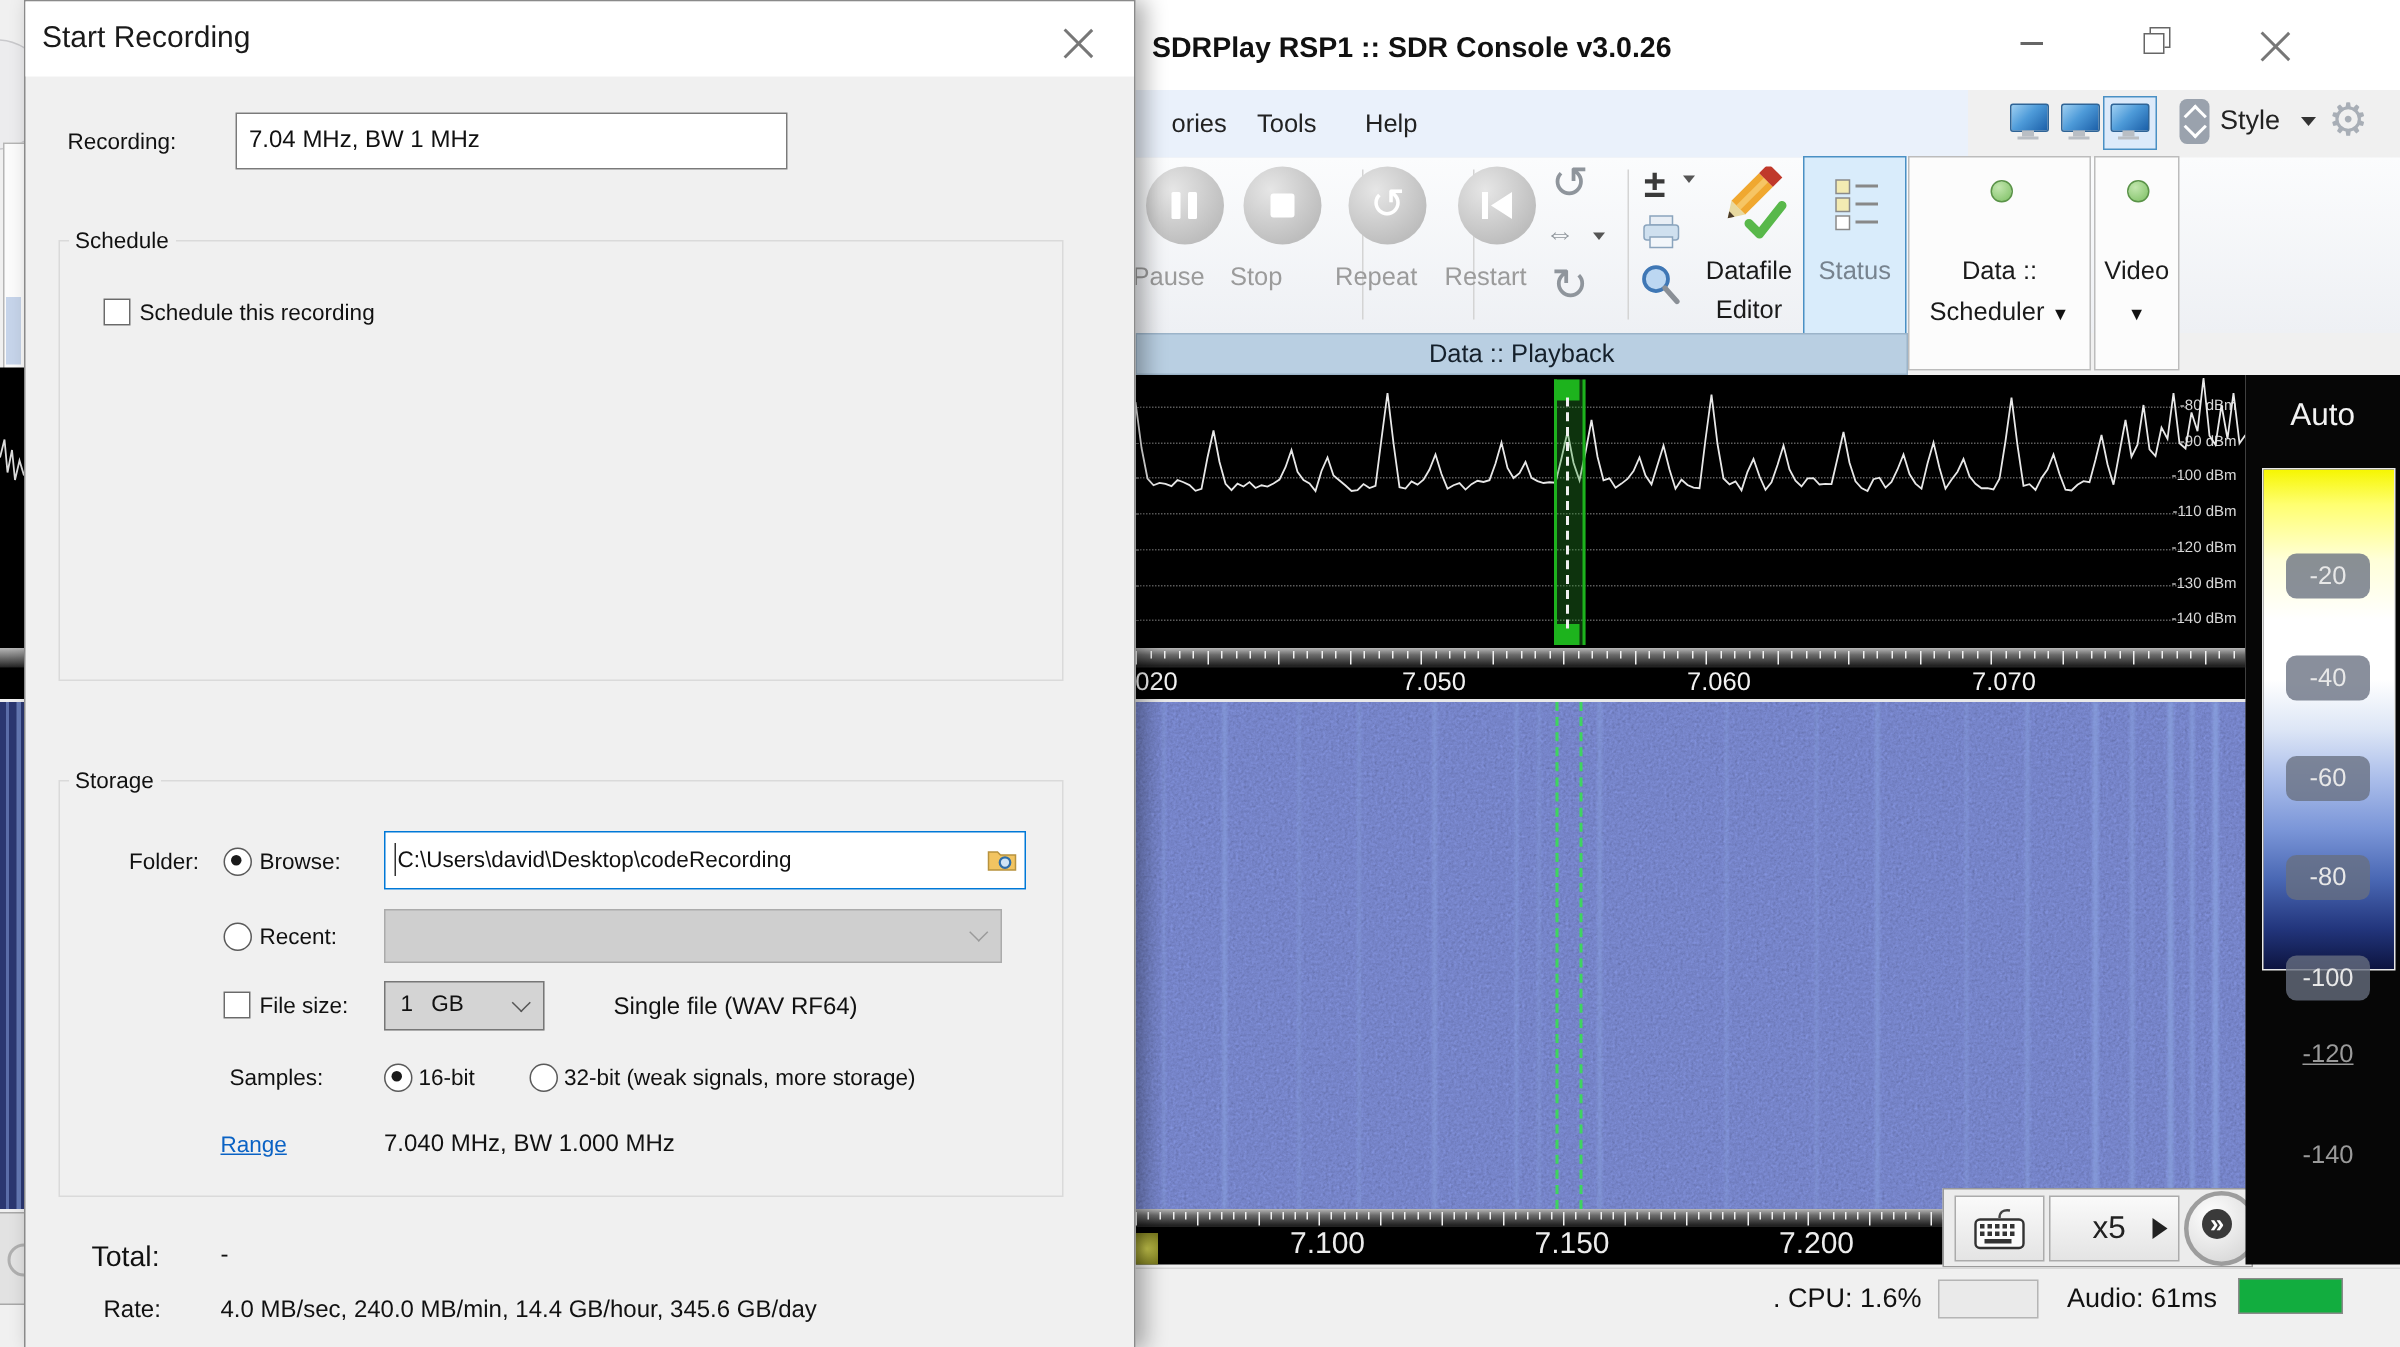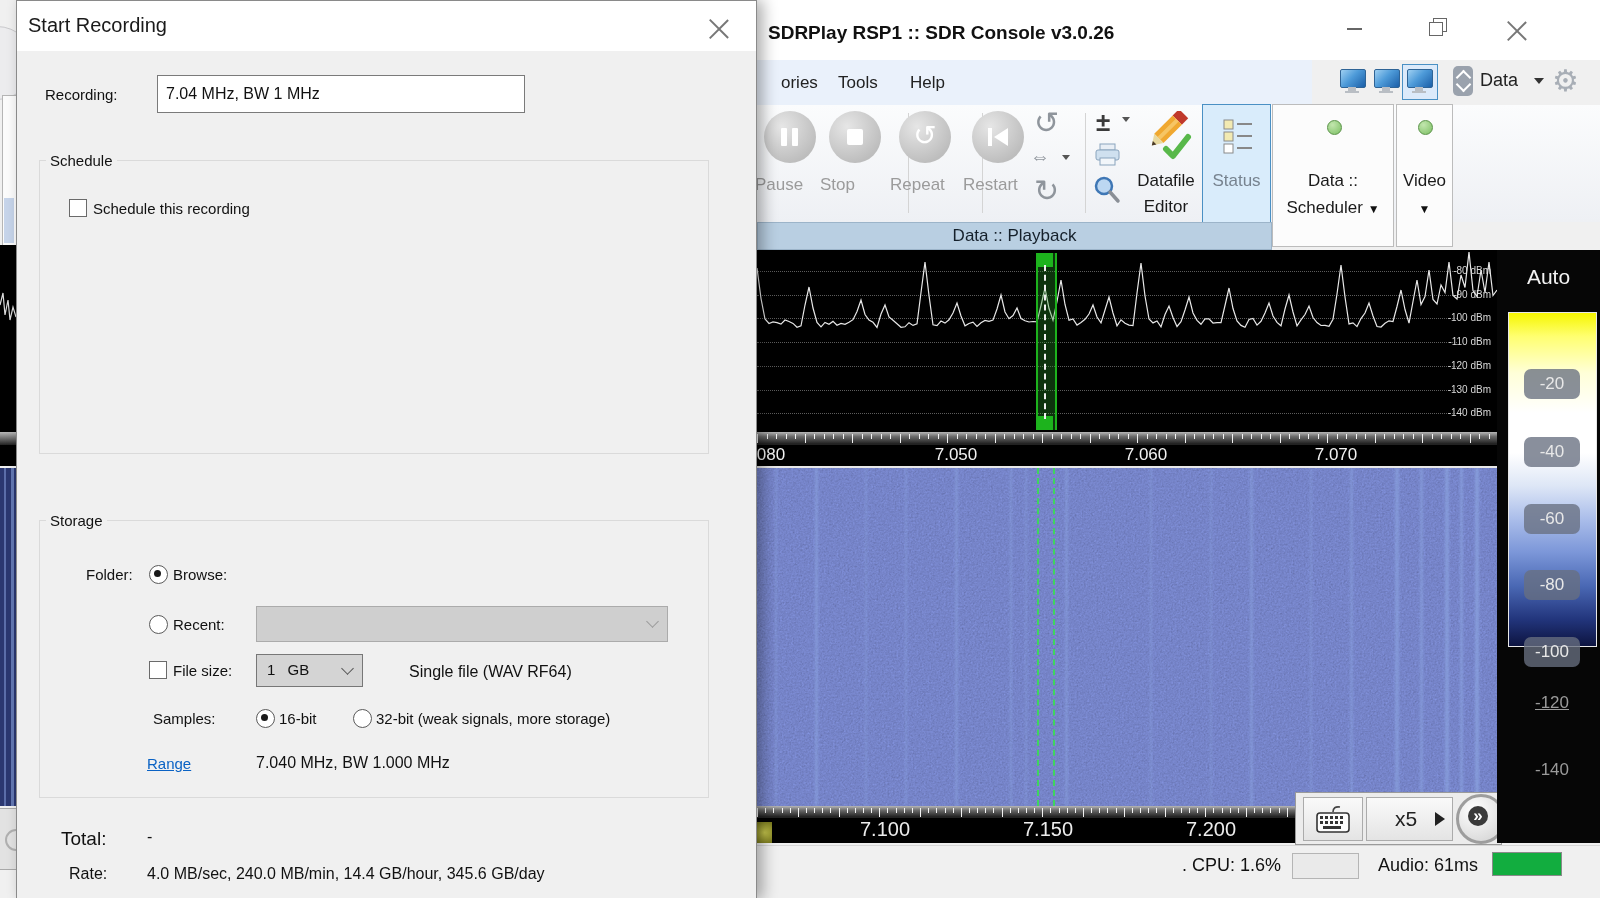--- a/index.html
+++ b/index.html
@@ -149,21 +149,21 @@
       </div>
     <div class="abs monitor" style="left:1391px">
         <div class="scr"></div>
         <div class="stand"></div>
         <div class="base"></div>
       </div>
     <div class="abs" id="chevstack" style="top:6px">
         <div class="chev up"></div>
         <div class="chev dn"></div>
       </div>
-    <div class="abs" id="style-label" style="top:10px">Data</div>
+    <div class="abs" id="style-label" style="top:10px">Style</div>
     <div class="abs" id="style-caret" style="top:18px"></div>
     <div class="abs" id="gear" style="top:3px">⚙</div>
   </div>
 
   <div class="abs" id="toolbar">
     <div class="abs tbcircle" style="left:764px">
       <div class="pausebar" style="left:17px"></div>
         <div class="pausebar" style="left:28px"></div>
     </div>
     <div class="abs tblabel" style="left:755px">Pause</div>
@@ -344,21 +344,21 @@
         <div class="tick" style="left: 655.5px; height: 5px;"></div>
         <div class="tick" style="left: 665px; height: 9px;"></div>
         <div class="tick" style="left: 674.5px; height: 5px;"></div>
         <div class="tick" style="left: 684px; height: 5px;"></div>
         <div class="tick" style="left: 693.5px; height: 5px;"></div>
         <div class="tick" style="left: 703px; height: 5px;"></div>
         <div class="tick" style="left: 712.5px; height: 9px;"></div>
         <div class="tick" style="left: 722px; height: 5px;"></div>
         <div class="tick" style="left: 731.5px; height: 5px;"></div>
       </div>
-  <div class="flabel" style="left: 14px;">080</div>
+  <div class="flabel" style="left: 14px;">020</div>
       <div class="flabel" style="left: 199px;">7.050</div>
       <div class="flabel" style="left: 389px;">7.060</div>
       <div class="flabel" style="left: 579px;">7.070</div>
     </div>
   <div class="abs" id="sepline"></div>
 
   <div class="abs" id="wf">
     <svg width="740" height="338" preserveAspectRatio="none">
       <filter id="wfnoise" x="0" y="0" width="100%" height="100%">
         <feTurbulence type="fractalNoise" baseFrequency="0.55" numOctaves="3" stitchTiles="stitch"></feTurbulence>
@@ -556,20 +556,28 @@
 
     <fieldset class="grp" style="left:22px;top:511px;width:668px;height:284px">
       <legend>Storage</legend>
     </fieldset>
 
     <div class="dtext" style="left:69px;top:565px">Folder:</div>
     <div class="radio" style="left:132px;top:564px">
         <div class="dot"></div>
       </div>
     <div class="dtext" style="left:156px;top:565px">Browse:</div>
+    <div class="inputbox" style="left:239px;top:553px;width:410px;height:37px;border:1px solid #0078d7;line-height:37px;font-size:15px">
+      <div class="caret" style="left:6px;top:7px"></div>
+      <span>C:\Users\david\Desktop\codeRecording</span>
+      <svg style="position:absolute;right:5px;top:9px" width="20" height="18">
+        <path d="M1 4 L7 4 L9 6 L19 6 L19 16 L1 16 Z" fill="#f2c461" stroke="#b8923e"></path>
+        <circle cx="12" cy="11" r="3.5" fill="#cfe4f5" stroke="#2f6ea8" stroke-width="1.5"></circle>
+      </svg>
+    </div>
     <div class="radio" style="left:132px;top:614px"></div>
     <div class="dtext" style="left:156px;top:615px">Recent:</div>
     <div class="combo" style="left:239px;top:605px;width:410px;height:34px;background:#cfcfcf;border-color:#ababab">
       <div class="combochev" style="right:10px;top:10px;border-color:#9a9a9a"></div>
     </div>
 
     <div class="cb" style="left:132px;top:660px"></div>
     <div class="dtext" style="left:156px;top:661px">File size:</div>
     <div class="combo" style="left:239px;top:653px;width:105px;height:31px;background:#d4d4d4;border-color:#777">
       <span class="dtext" style="left:10px;top:6px;word-spacing:8px">1 GB</span>

